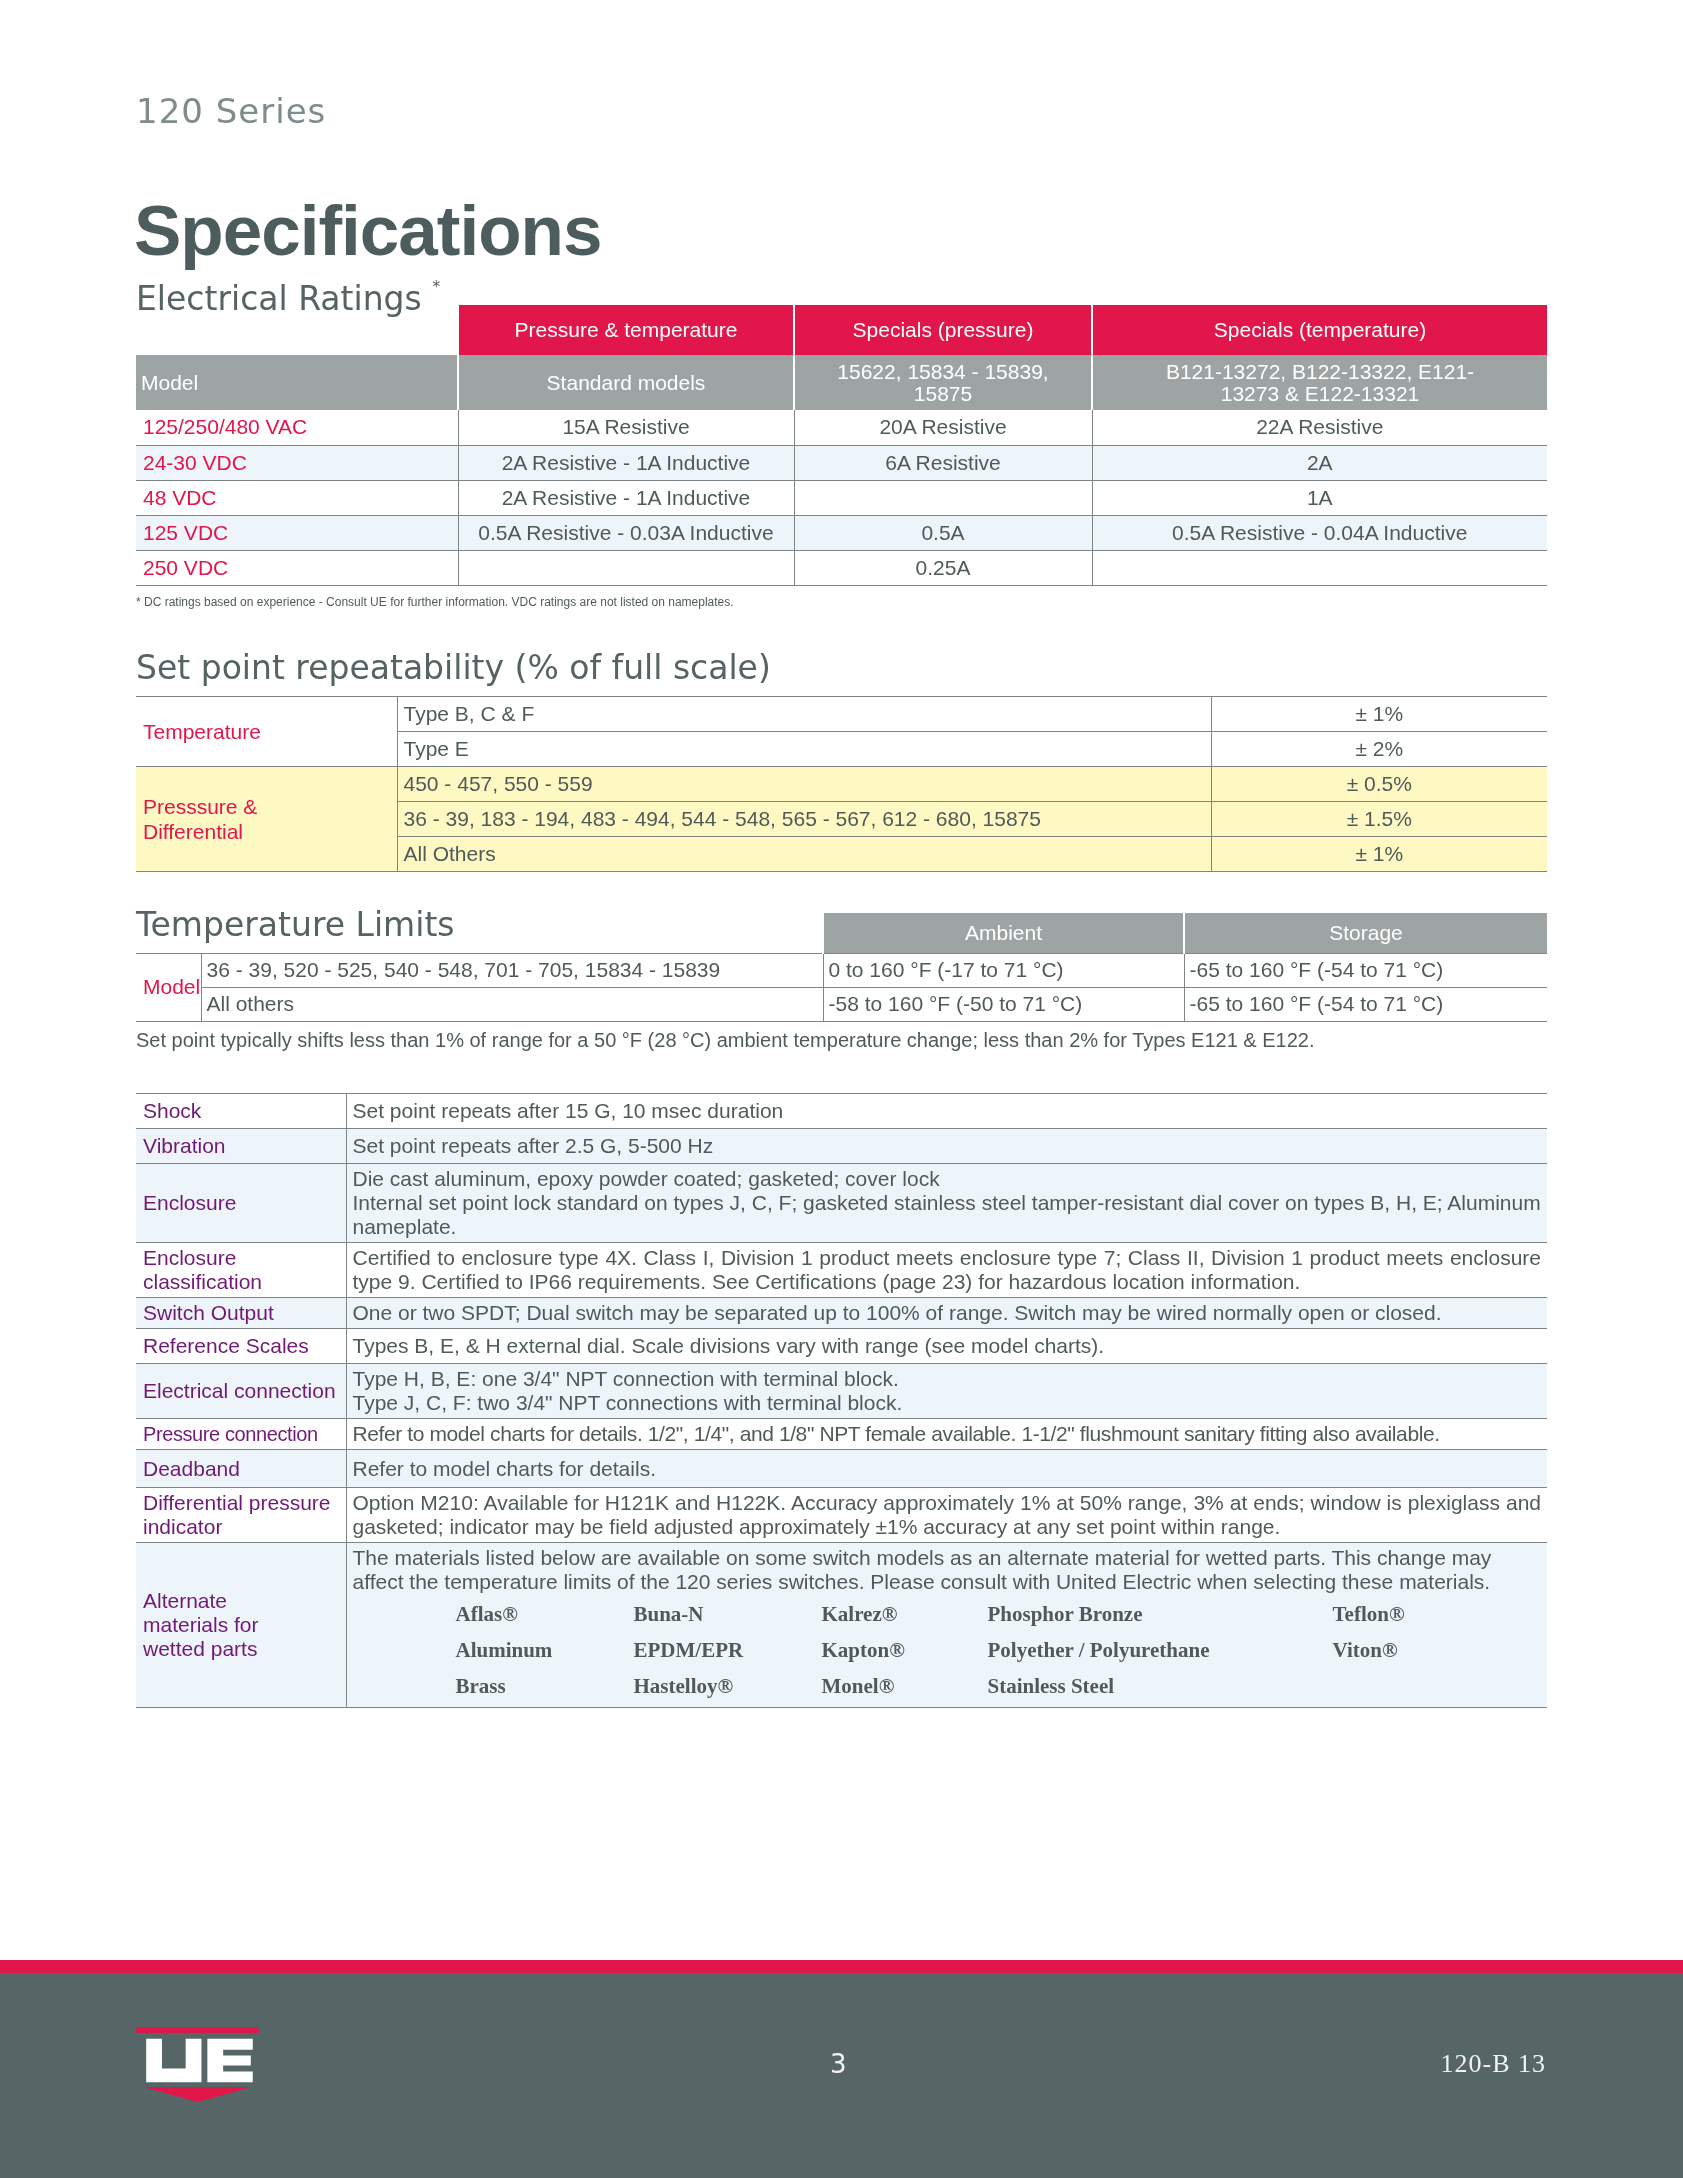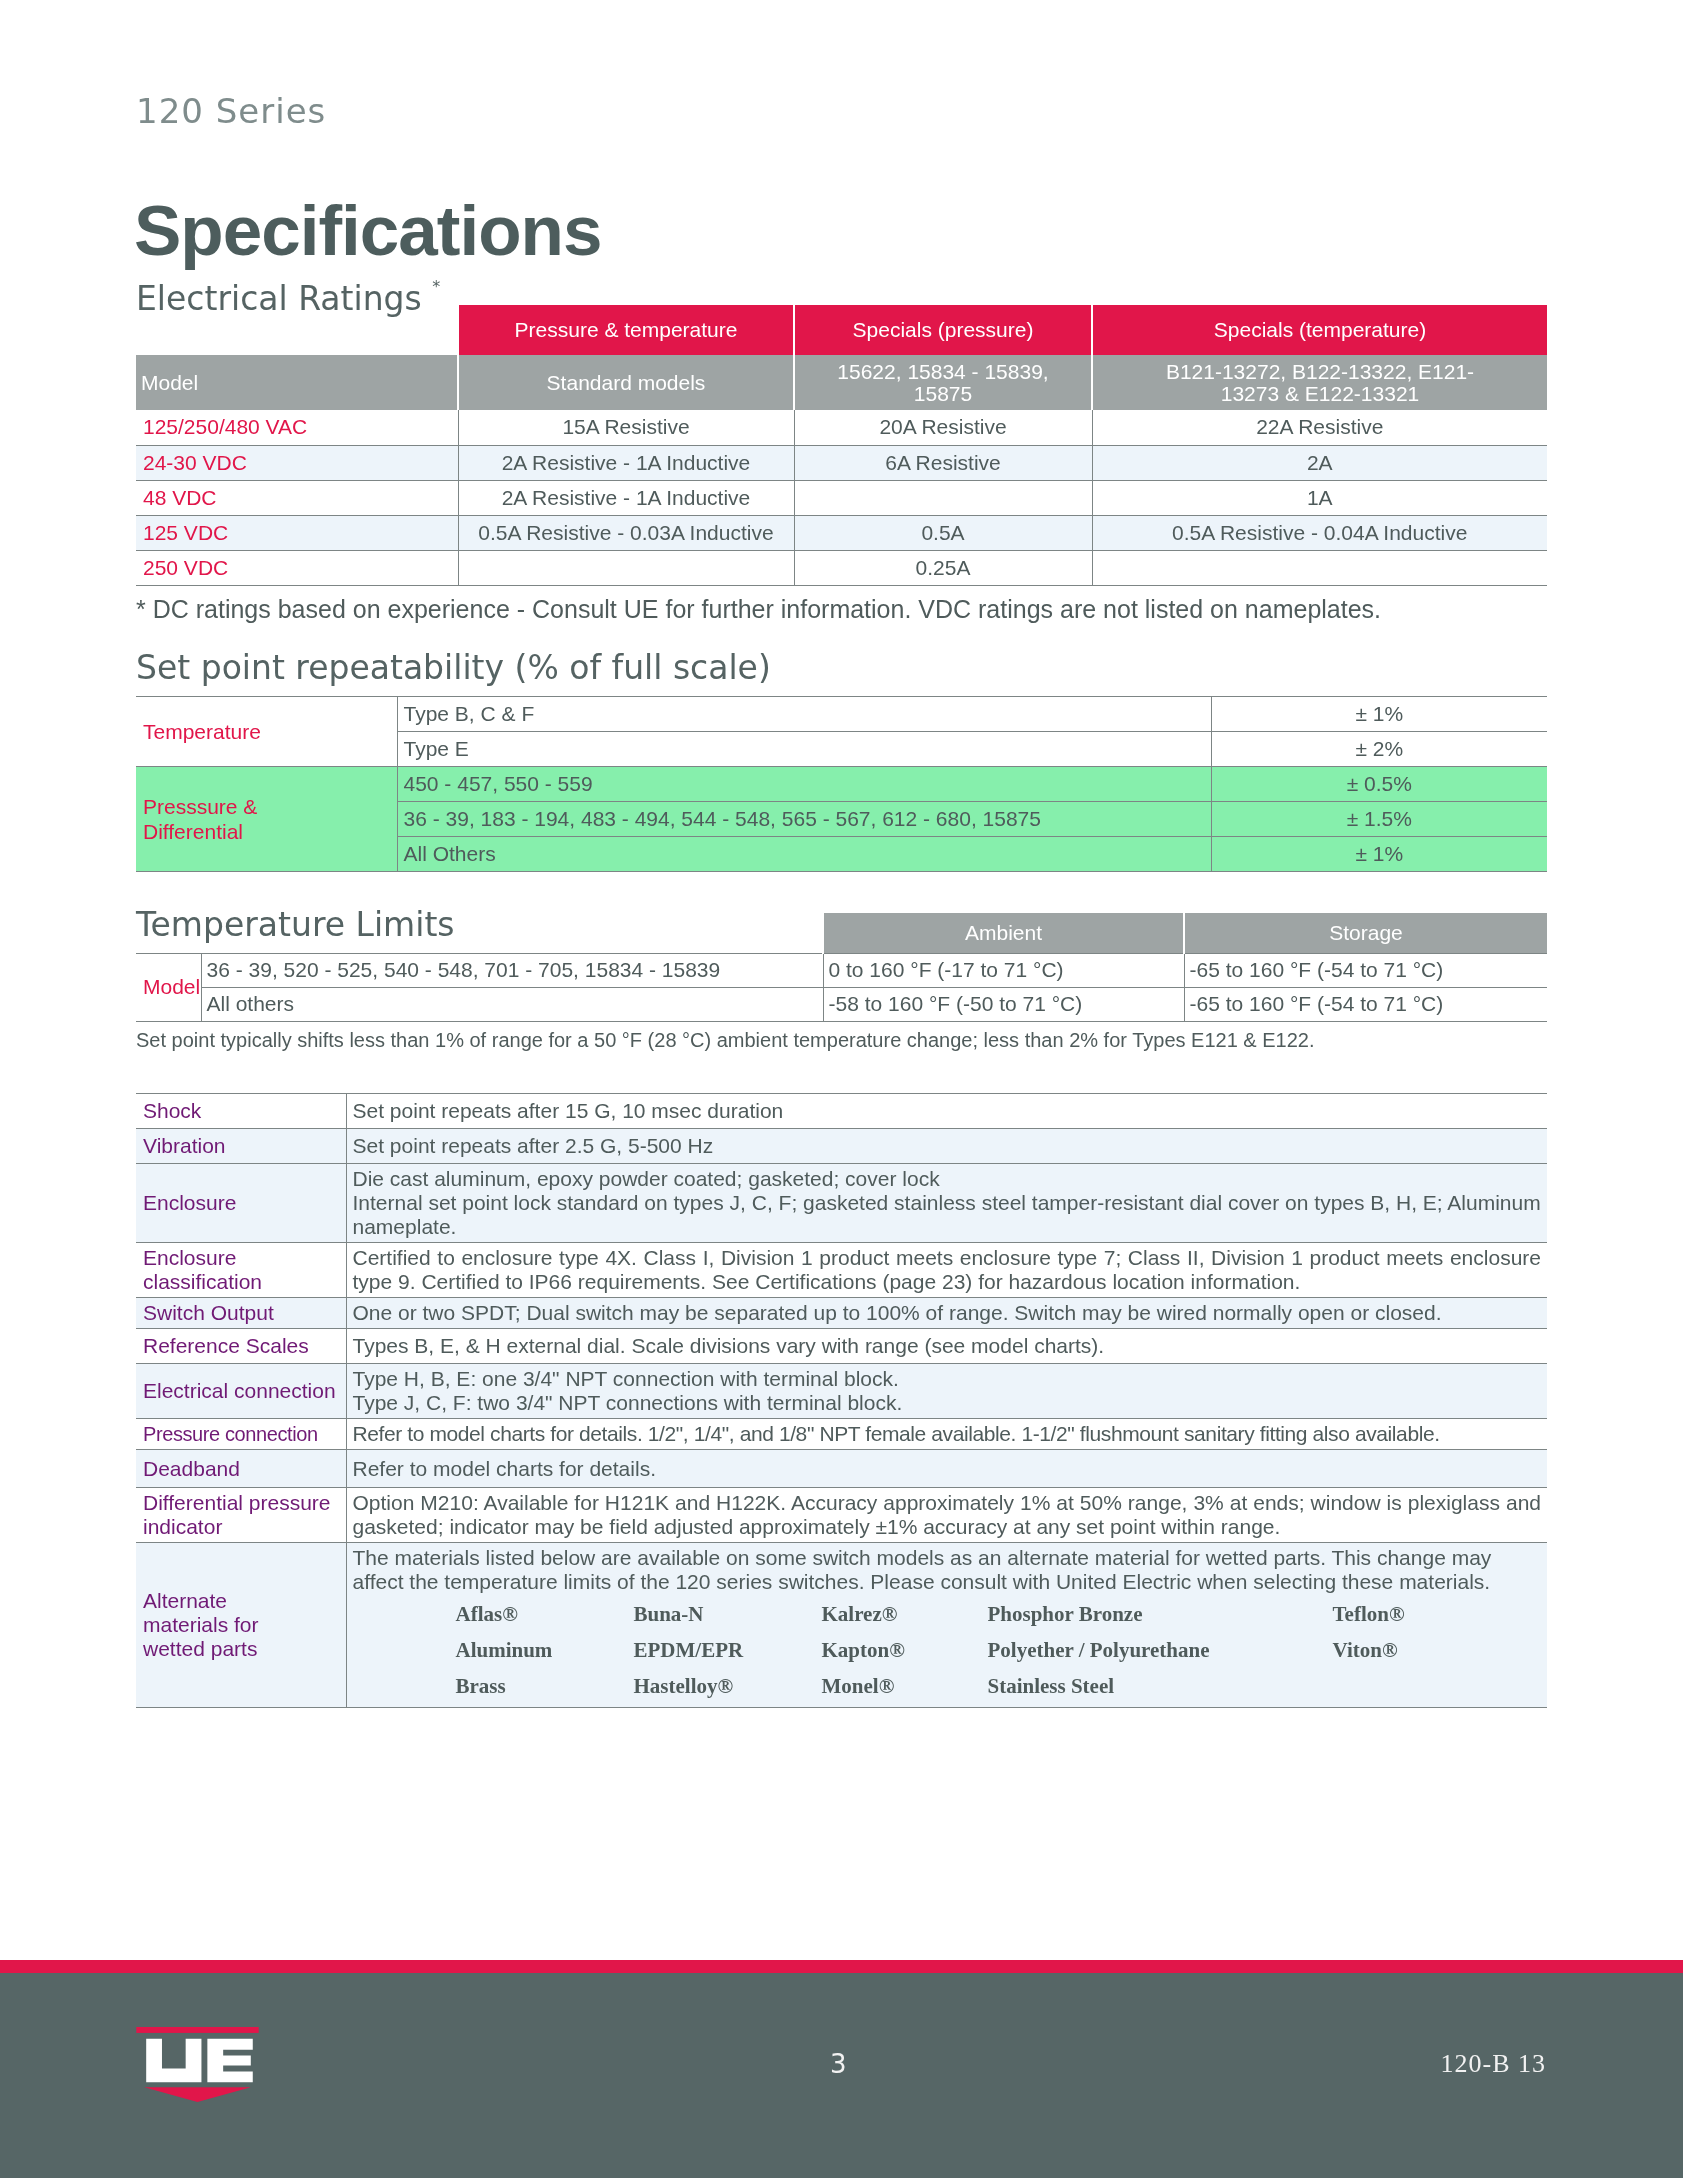--- a/index.html
+++ b/index.html
@@ -16,28 +16,28 @@
   
   .elec { left: 136px; top: 305px; width: 1411px; }
   .elec .hdr-red th { background: #e1164a; color: #fff; height: 50px; font-size: 21px; border-left: 2px solid #fff; }
   .elec .hdr-red th.blank { background: transparent; border: none; }
   .elec .hdr-gray th { background: #9ea4a4; color: #fff; height: 55px; font-size: 21px; border-left: 2px solid #fff; line-height: 22px; }
   .elec .hdr-gray th.model { text-align: left; padding-left: 5px; border-left: none; }
   .elec td { height: 35px; text-align: center; border-bottom: 1.5px solid #7d8585; border-left: 1.5px solid #7d8585; }
   .elec td.lbl { text-align: left; color: #e1164a; padding-left: 7px; border-left: none; }
   .elec tr.alt td { background: #edf4fa; }
 
-  .footnote { position: absolute; left: 136px; top: 595px; font-size: 25px; color: #4f5b5b; }
+  .footnote { position: absolute; left: 136px; top: 595px; font-size: 12px; color: #4f5b5b; }
 
   
   .rep { left: 136px; top: 696px; width: 1411px; border-top: 1.5px solid #7d8585; }
   .rep td { height: 35px; border-bottom: 1.5px solid #7d8585; border-left: 1.5px solid #7d8585; padding-left: 6px; }
   .rep td.grp { color: #e1164a; border-left: none; padding-left: 7px; line-height: 25px; }
   .rep td.val { text-align: center; padding-left: 0; }
-  .rep tr.alt td { background: #86efac; }
+  .rep tr.alt td { background: #fef9c3; }
 
   
   .tlim { left: 136px; top: 913px; width: 1411px; }
   .tlim th { background: #9ea4a4; color: #fff; height: 40px; font-size: 21px; border-left: 2px solid #fff; }
   .tlim th.blank { background: transparent; border: none; }
   .tlim td { height: 34px; border-bottom: 1.5px solid #7d8585; border-left: 1.5px solid #7d8585; padding-left: 5px; }
   .tlim tr.first td { border-top: 1.5px solid #7d8585; }
   .tlim td.grp { color: #e1164a; border-left: none; padding-left: 7px; }
   .tnote { position: absolute; left: 136px; top: 1029px; font-size: 20px; color: #4f5b5b; }
 

